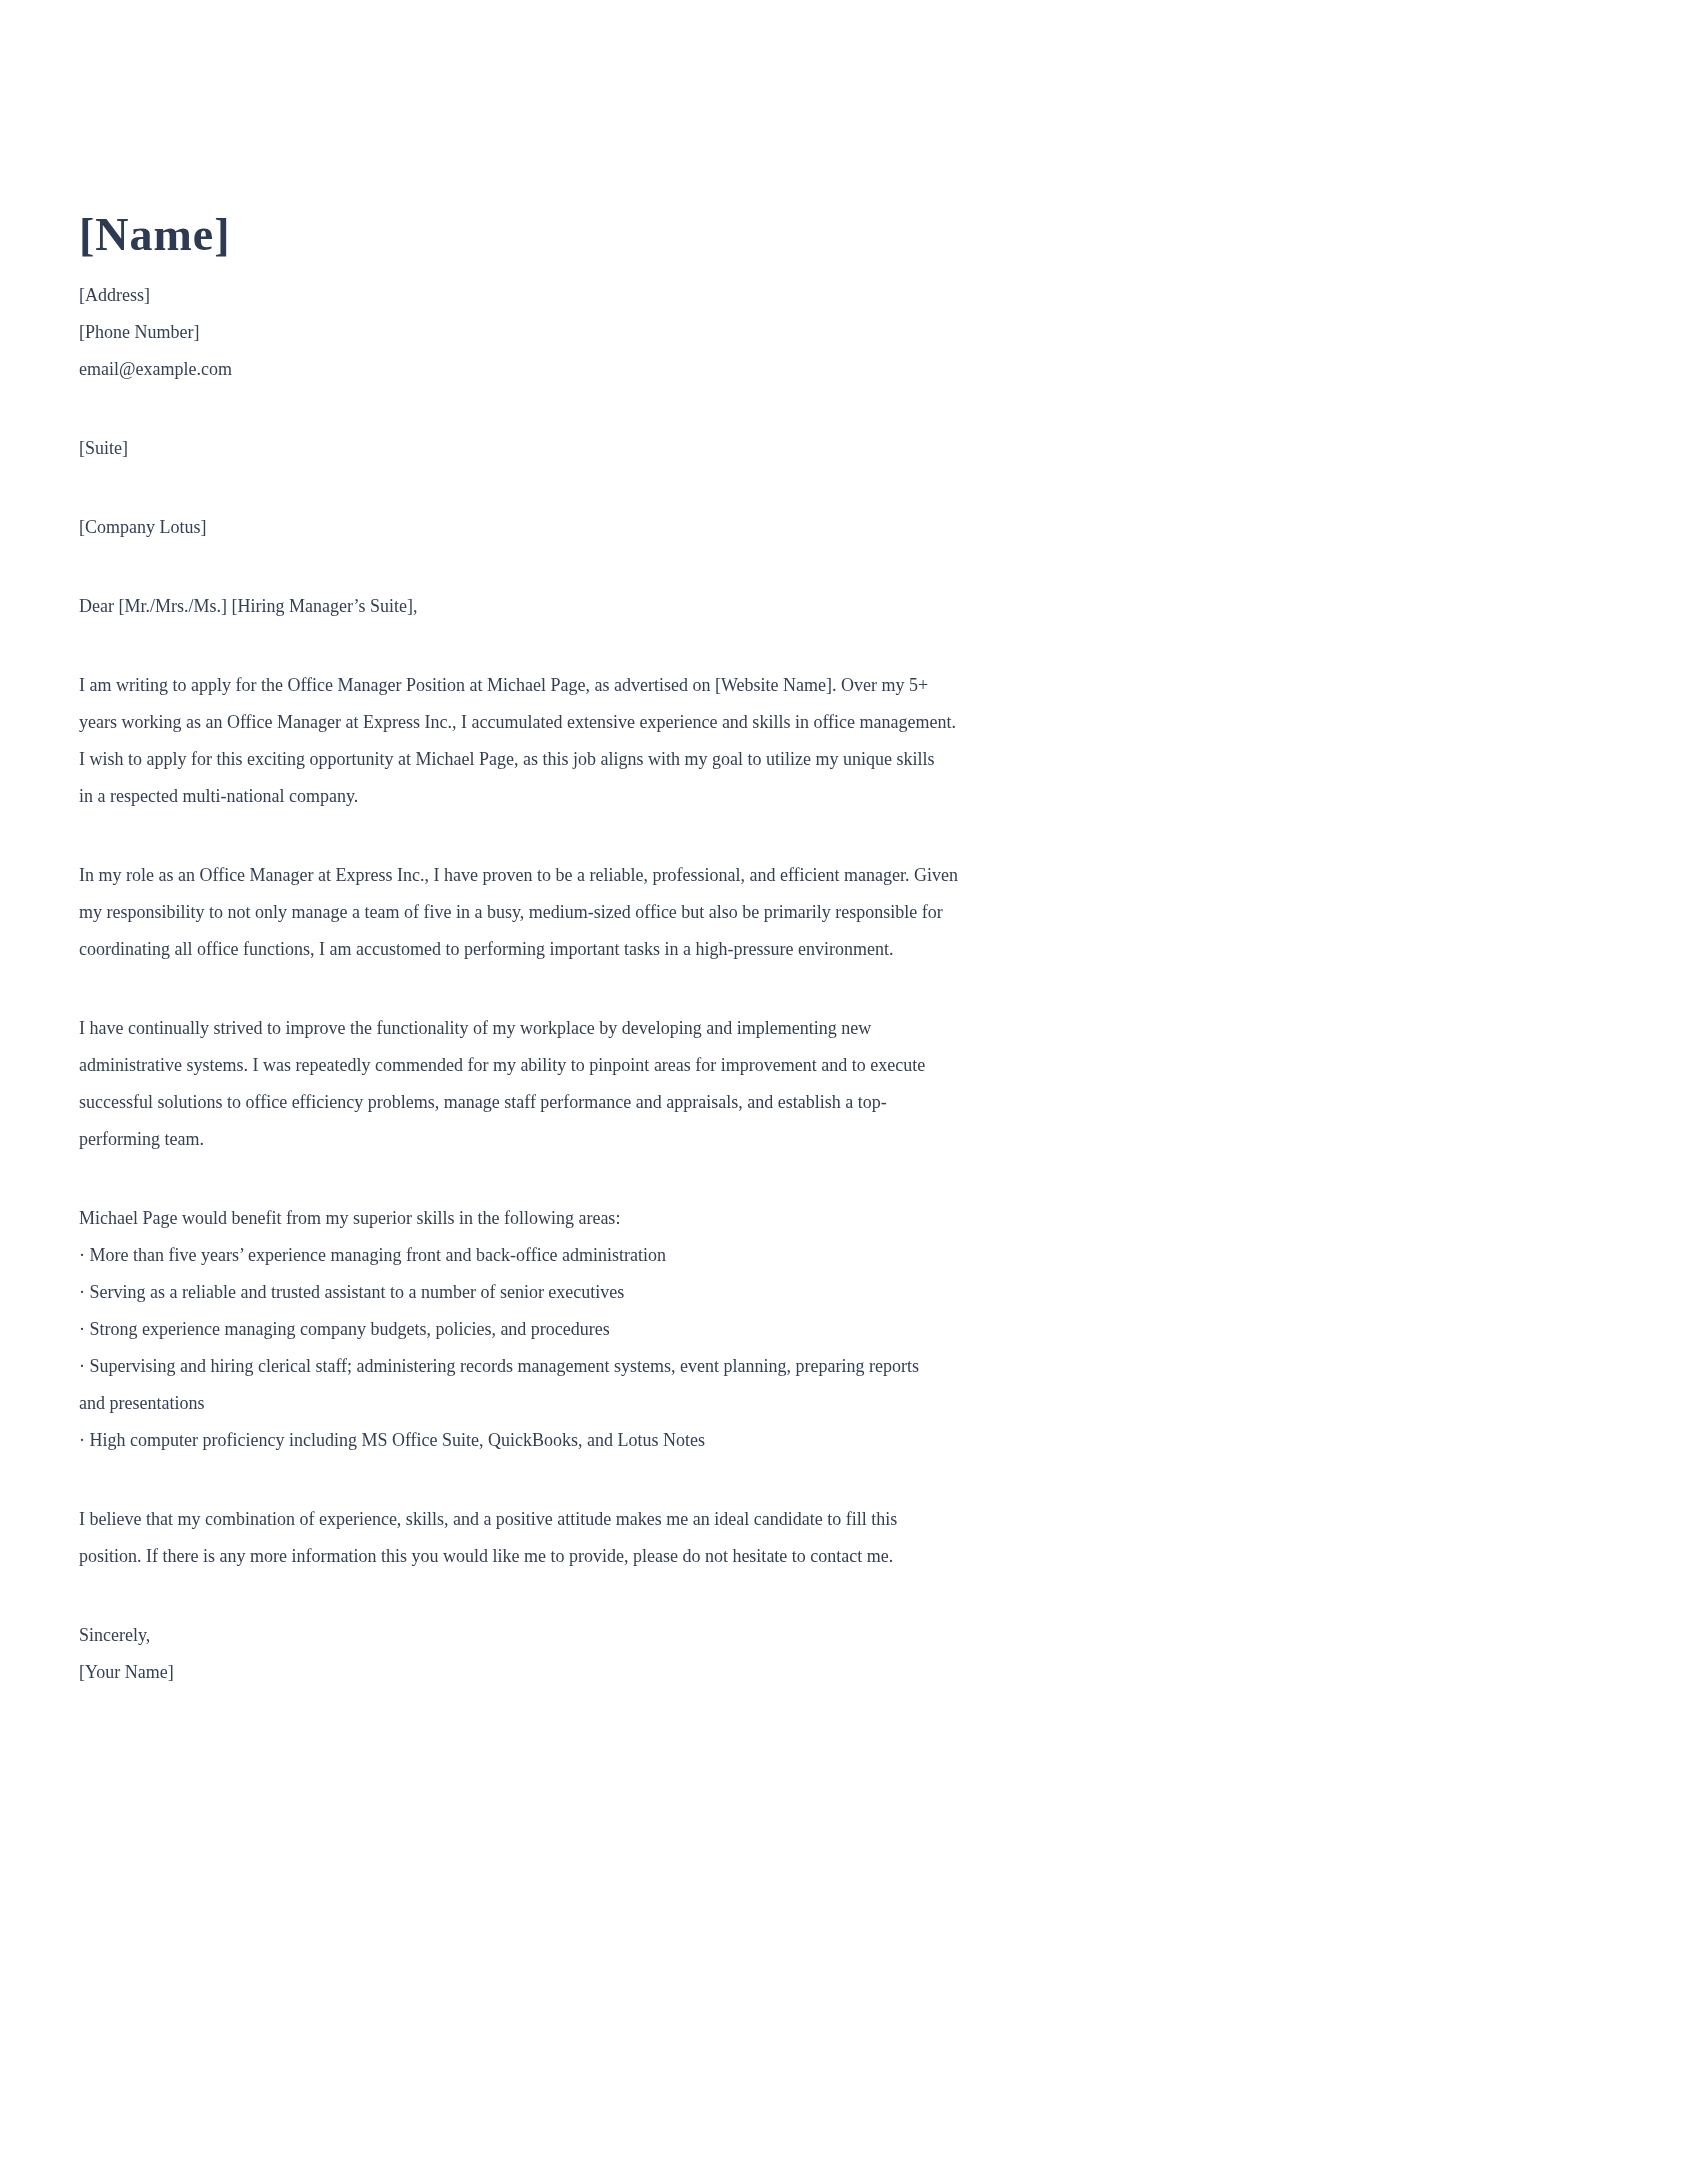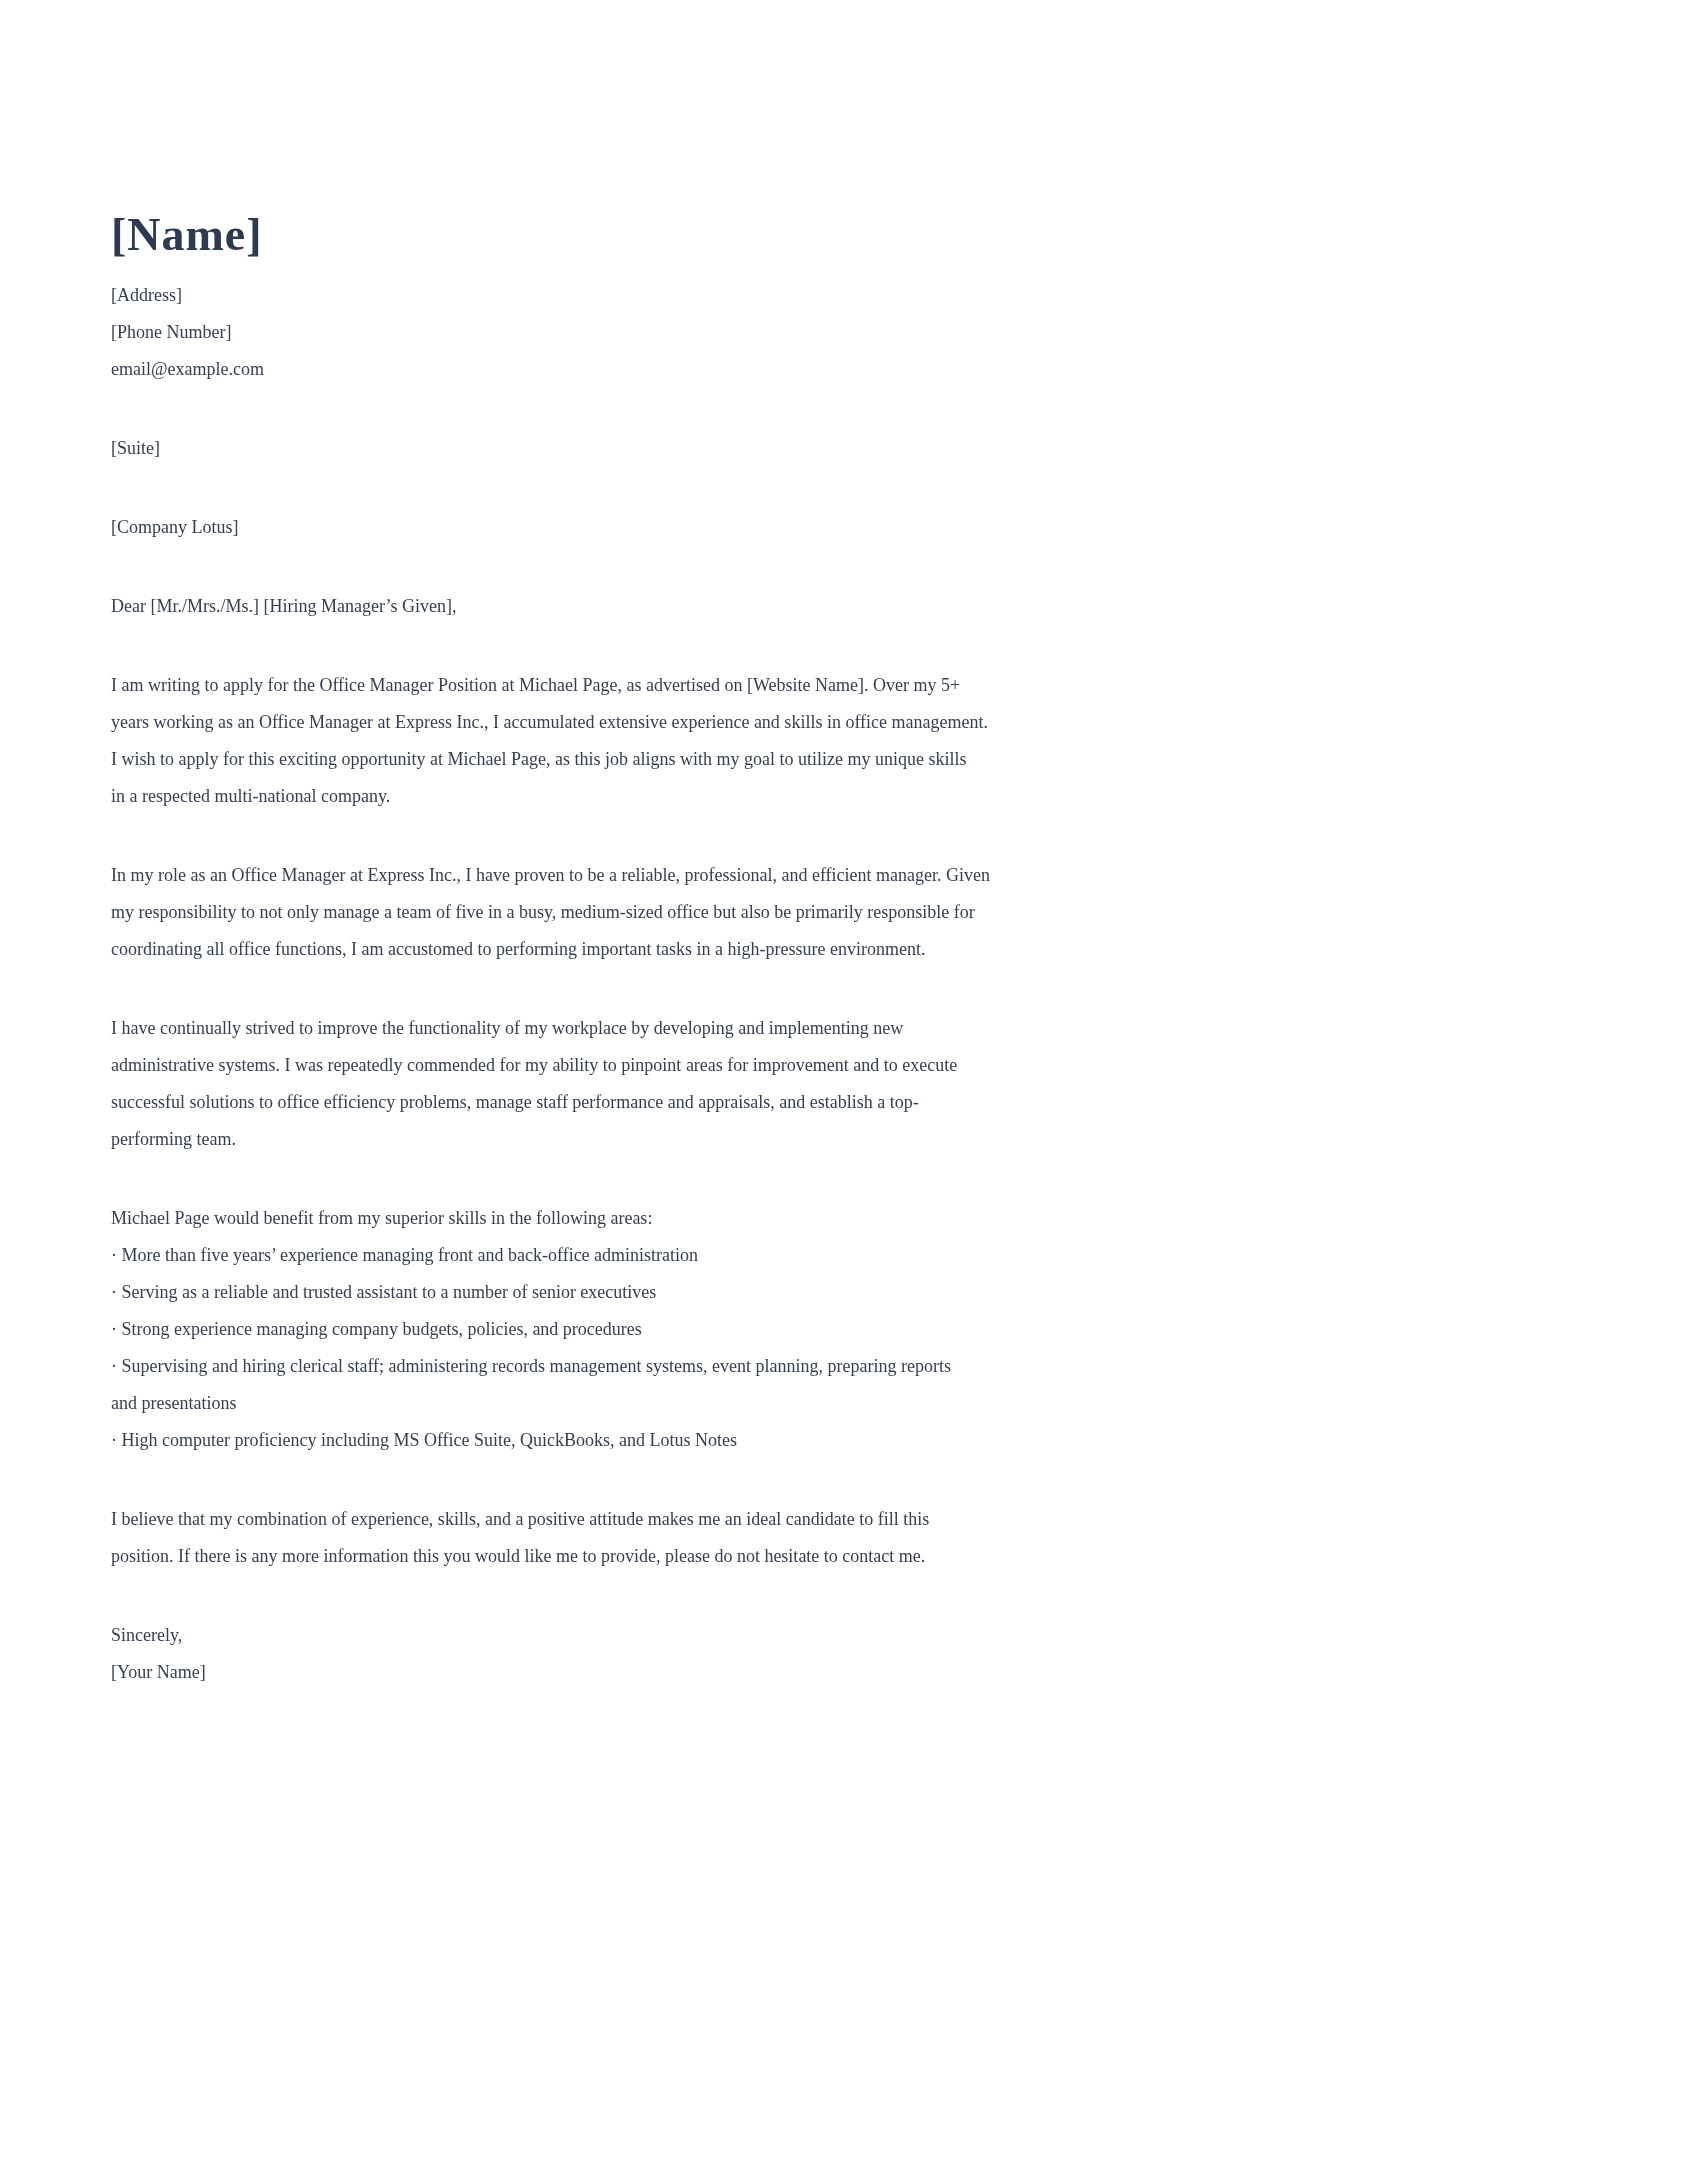--- a/index.html
+++ b/index.html
@@ -6,21 +6,21 @@
     margin: 0;
     padding: 0;
     background: #ffffff;
   }
   .page {
     position: relative;
     width: 1683px;
     height: 2178px;
     background: #ffffff;
     box-sizing: border-box;
-    padding: 208px 111px 0 111px;
+    padding: 208px 111px 0 79px;
     font-family: "Liberation Serif", "DejaVu Serif", serif;
     color: #333f52;
     overflow: hidden;
   }
   .letter-name {
     font-size: 46px;
     font-weight: 700;
     line-height: 54px;
     letter-spacing: 1px;
     color: #2d3a52;
@@ -42,21 +42,21 @@
   <h1 class="letter-name">[Name]</h1>
 
   <div class="block">[Address]
 [Phone Number]
 email@example.com</div>
 
   <div class="block">[Suite]</div>
 
   <div class="block">[Company Lotus]</div>
 
-  <div class="block">Dear [Mr./Mrs./Ms.] [Hiring Manager’s Given],</div>
+  <div class="block">Dear [Mr./Mrs./Ms.] [Hiring Manager’s Suite],</div>
 
   <div class="block">I am writing to apply for the Office Manager Position at Michael Page, as advertised on [Website Name]. Over my 5+
 years working as an Office Manager at Express Inc., I accumulated extensive experience and skills in office management.
 I wish to apply for this exciting opportunity at Michael Page, as this job aligns with my goal to utilize my unique skills
 in a respected multi-national company.</div>
 
   <div class="block">In my role as an Office Manager at Express Inc., I have proven to be a reliable, professional, and efficient manager. Given
 my responsibility to not only manage a team of five in a busy, medium-sized office but also be primarily responsible for
 coordinating all office functions, I am accustomed to performing important tasks in a high-pressure environment.</div>
 

